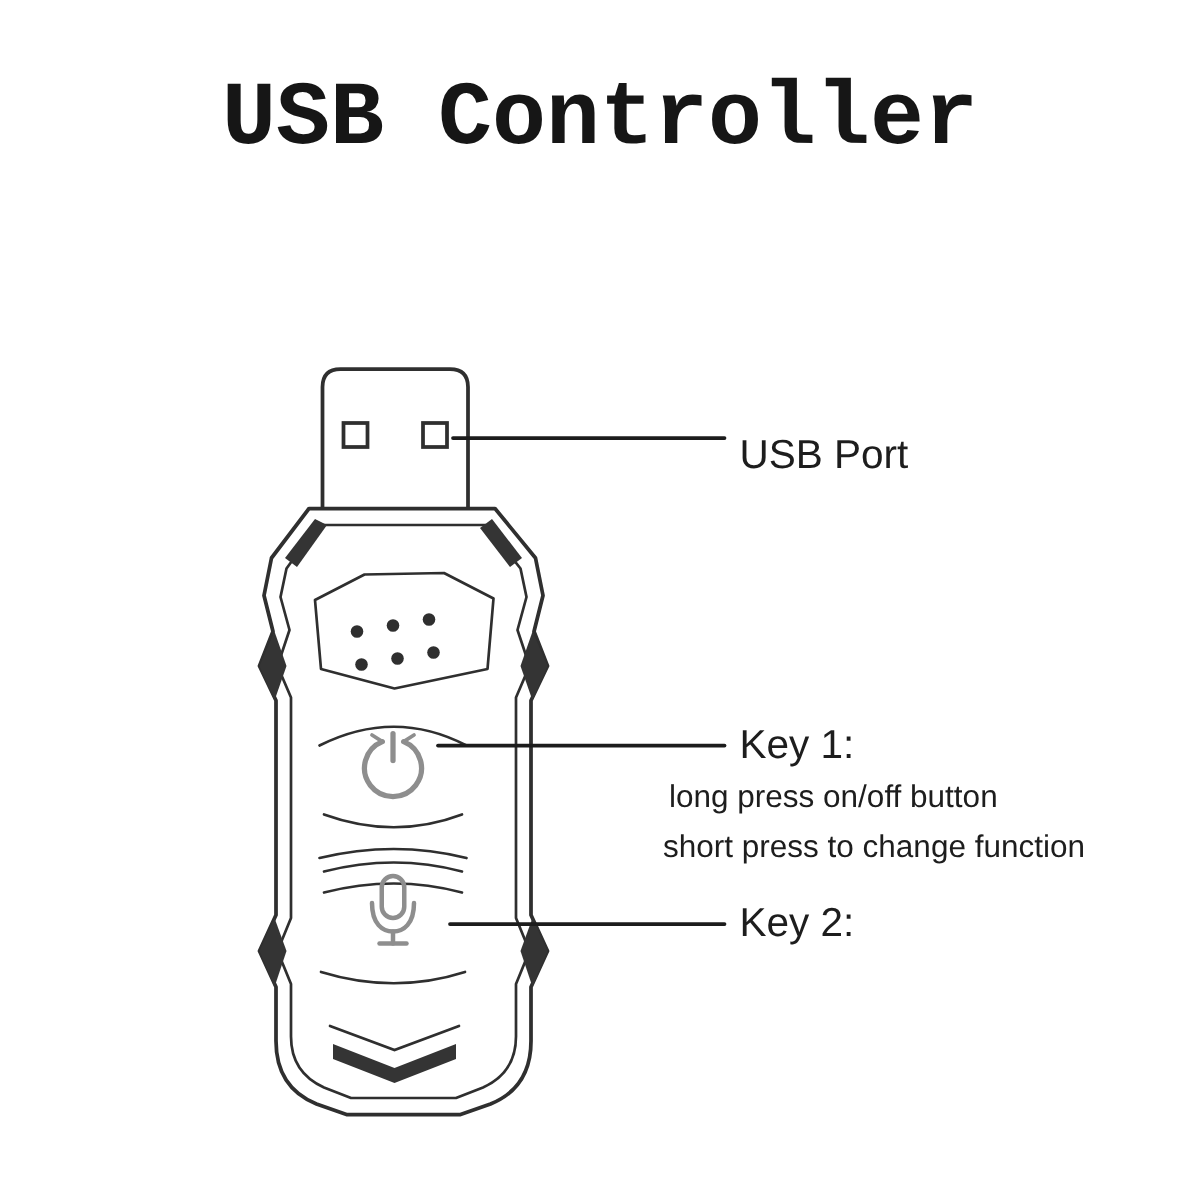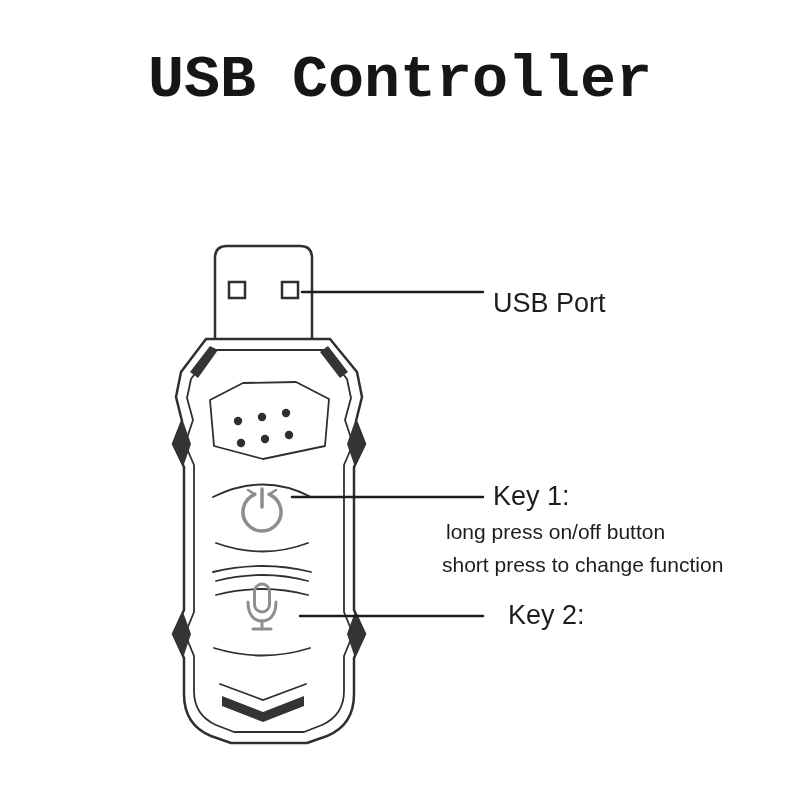--- a/index.html
+++ b/index.html
@@ -33,21 +33,21 @@
     position:absolute;
     font-size:21px;
     font-weight:400;
     white-space:nowrap;
     color:#1d1d1d;
   }
   .pos-usb{left:493px;top:276px;margin-top:12px;}
   .pos-key1{left:493px;top:481px;text-align:center;}
   .pos-key1-d1{left:446px;top:520px;}
   .pos-key1-d2{left:442px;top:553px;}
-  .pos-key2{left:508px;top:600px;text-align:center;}
+  .pos-key2{left:493px;top:600px;text-align:center;}
   .pos-key2-d1{left:449px;top:641px;}
 </style>
 </head>
 <body>
 
 <div class="canvas">
 
   <div class="page-title">USB Controller</div>
 
   <svg class="device-svg" width="800" height="800" viewBox="0 0 800 800">

